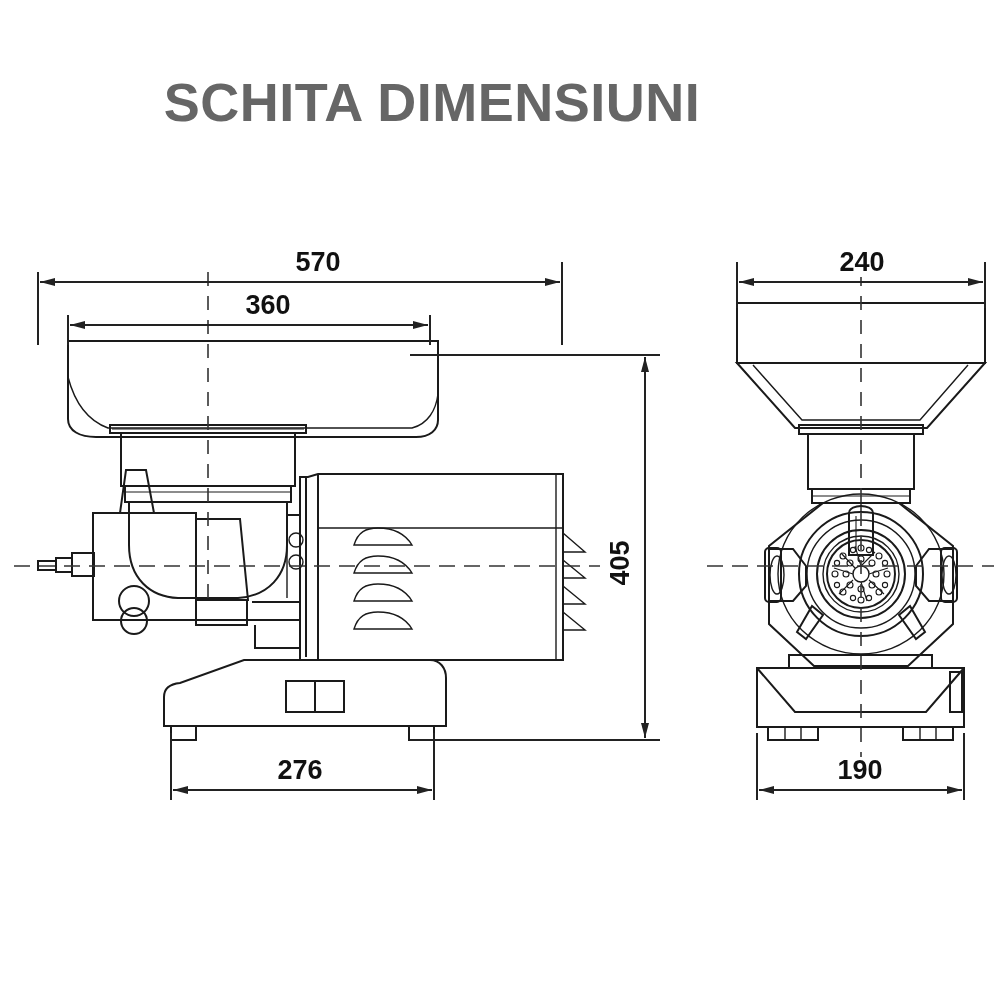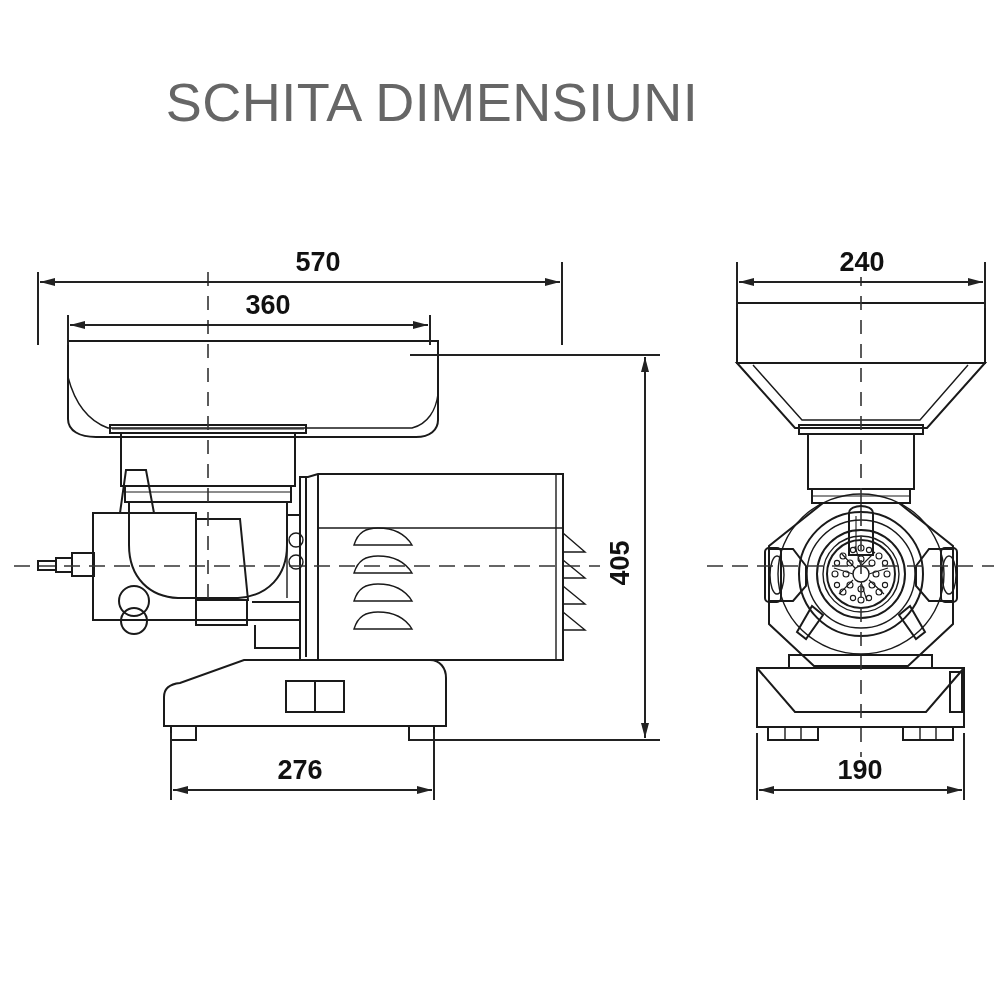--- a/index.html
+++ b/index.html
@@ -22,21 +22,21 @@
     height: 1000px;
     background: #ffffff;
   }
   #title {
     position: absolute;
     left: 0;
     top: 70px;
     width: 864px;
     text-align: center;
     font-size: 54px;
-    font-weight: normal;
+    font-weight: bold;
     letter-spacing: 0.5px;
     color: #666666;
     font-family: "Liberation Sans", sans-serif;
     line-height: 64px;
   }
   svg#drawing {
     position: absolute;
     left: 0;
     top: 0;
     width: 1000px;

